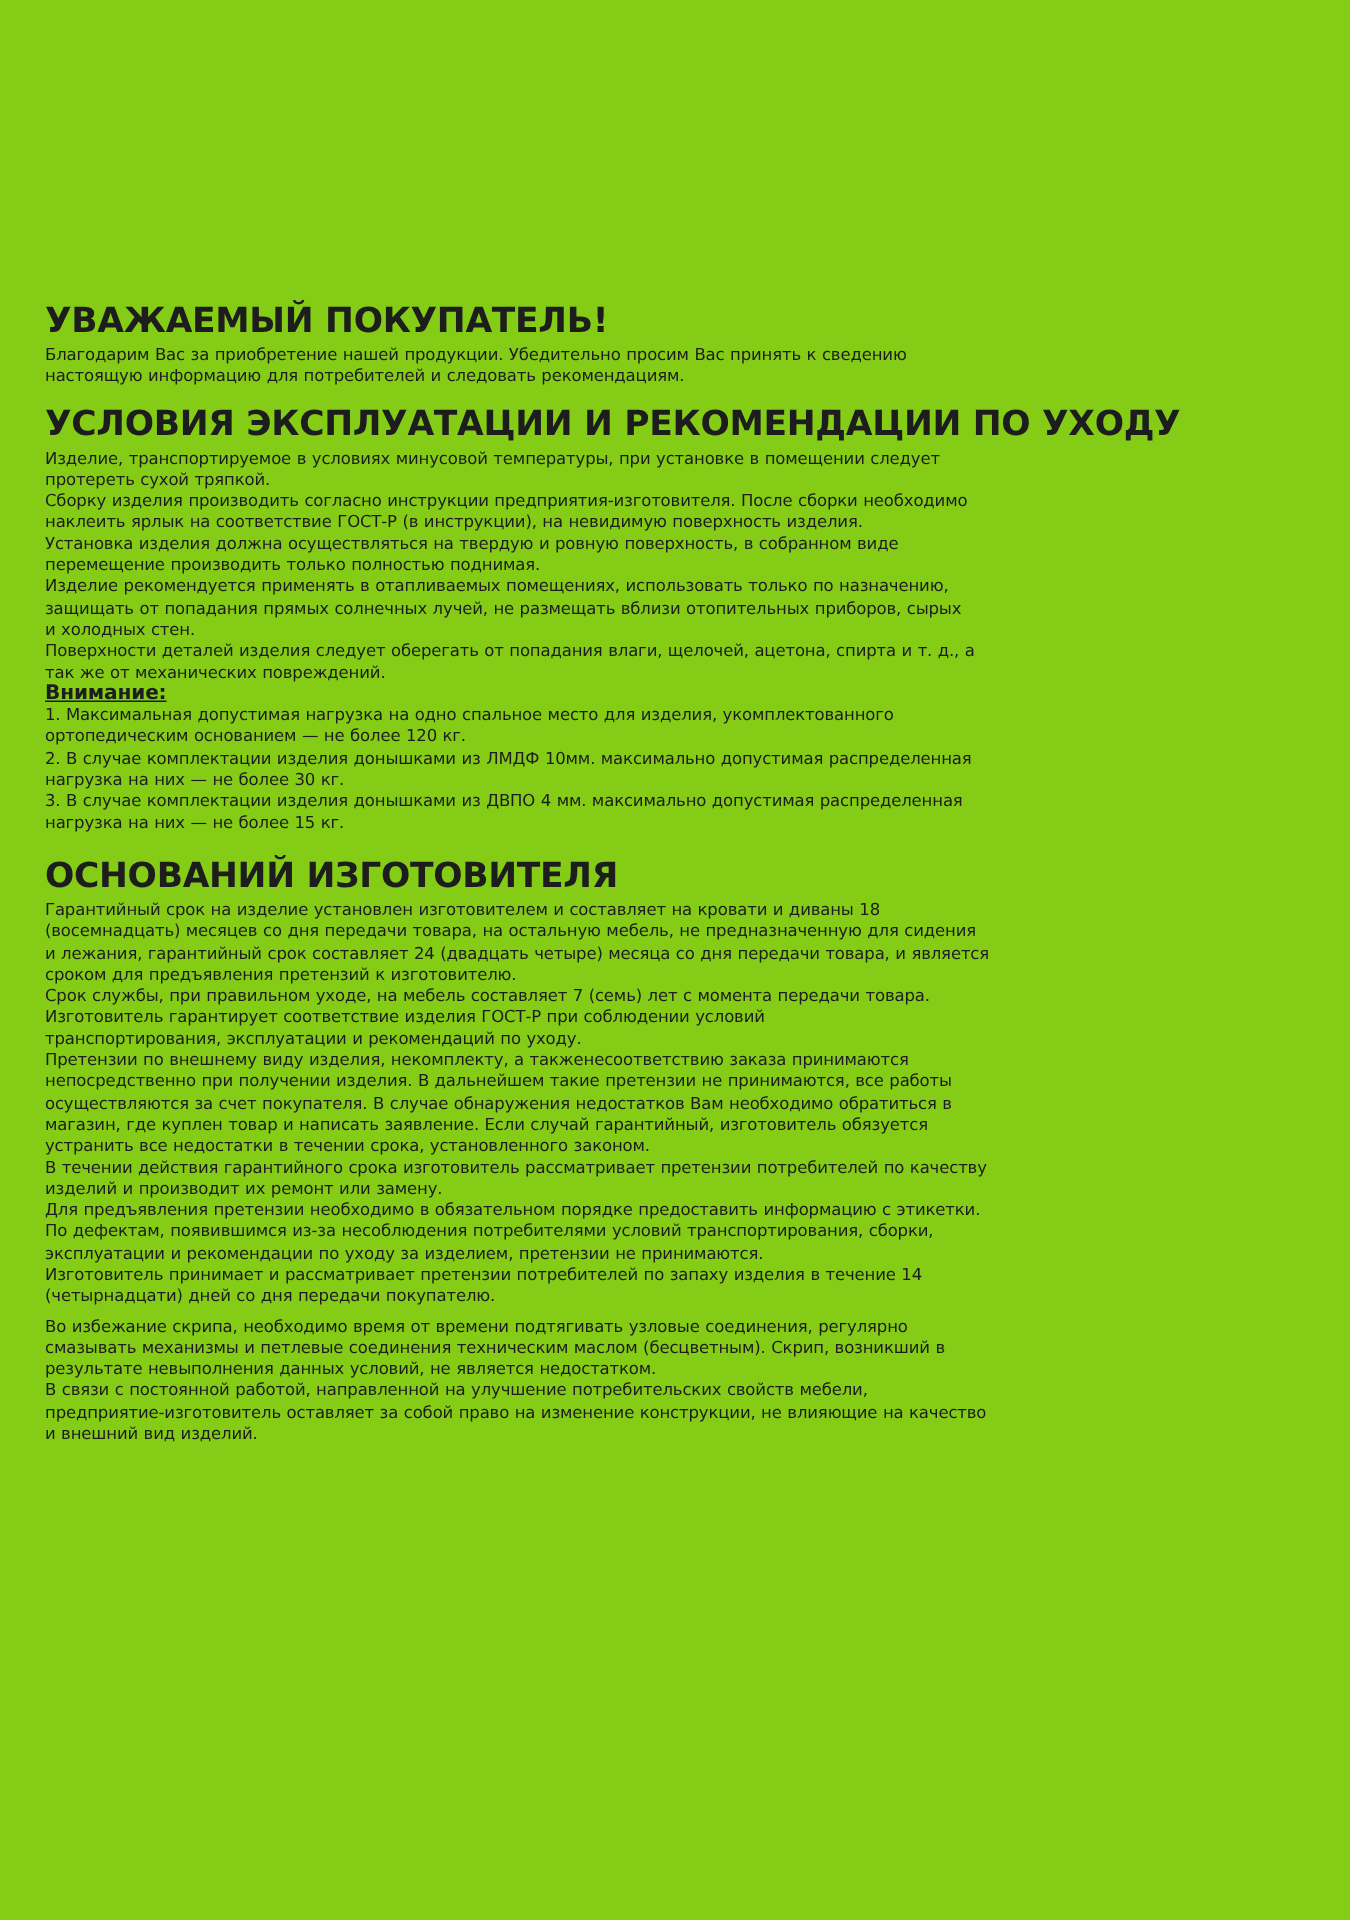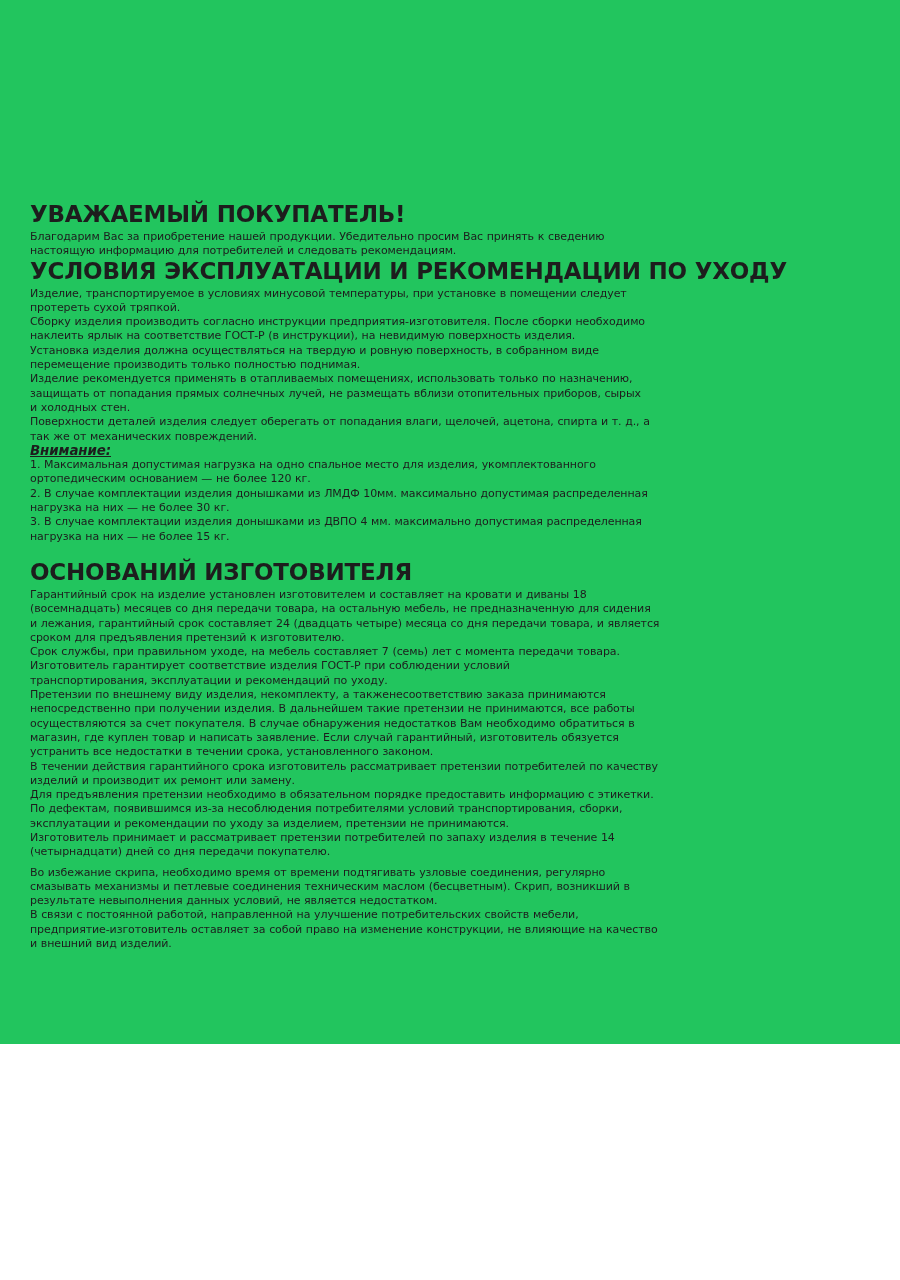--- a/index.html
+++ b/index.html
@@ -1,20 +1,20 @@
 <!DOCTYPE html>
 <html><head>
 <meta charset="utf-8">
 <style>
   html, body { margin: 0; padding: 0; background: #ffffff; }
   .page {
     position: relative;
     width: 900px;
-    height: 1044px;
-    background: #22c55e;
+    height: 1280px;
+    background: #84cc16;
     box-sizing: border-box;
     padding: 202px 28px 0 30px;
     font-family: "DejaVu Sans", sans-serif;
     color: #1d1d1d;
     overflow: hidden;
   }
   .doc-heading {
     font-size: 23px;
     line-height: 24px;
     font-weight: bold;
@@ -31,23 +31,22 @@
     letter-spacing: -0.1px;
     word-spacing: 0.3px;
   }
   .attention-label {
     font-size: 13.4px;
     line-height: 14.3px;
     font-weight: bold;
     text-decoration: underline;
     margin: 0;
     letter-spacing: -0.1px;
-    font-style: italic;
   }
-  .sec-care      { }
+  .sec-care      { margin-top: 12px; }
   .sec-warranty  { margin-top: 16px; }
   .sec-mechanisms{ margin-top: 6px;  }
 </style>
 </head>
 <body>
 
 <div class="page">
 
   <div class="section sec-greeting">
     <h1 class="doc-heading">УВАЖАЕМЫЙ ПОКУПАТЕЛЬ!</h1>

